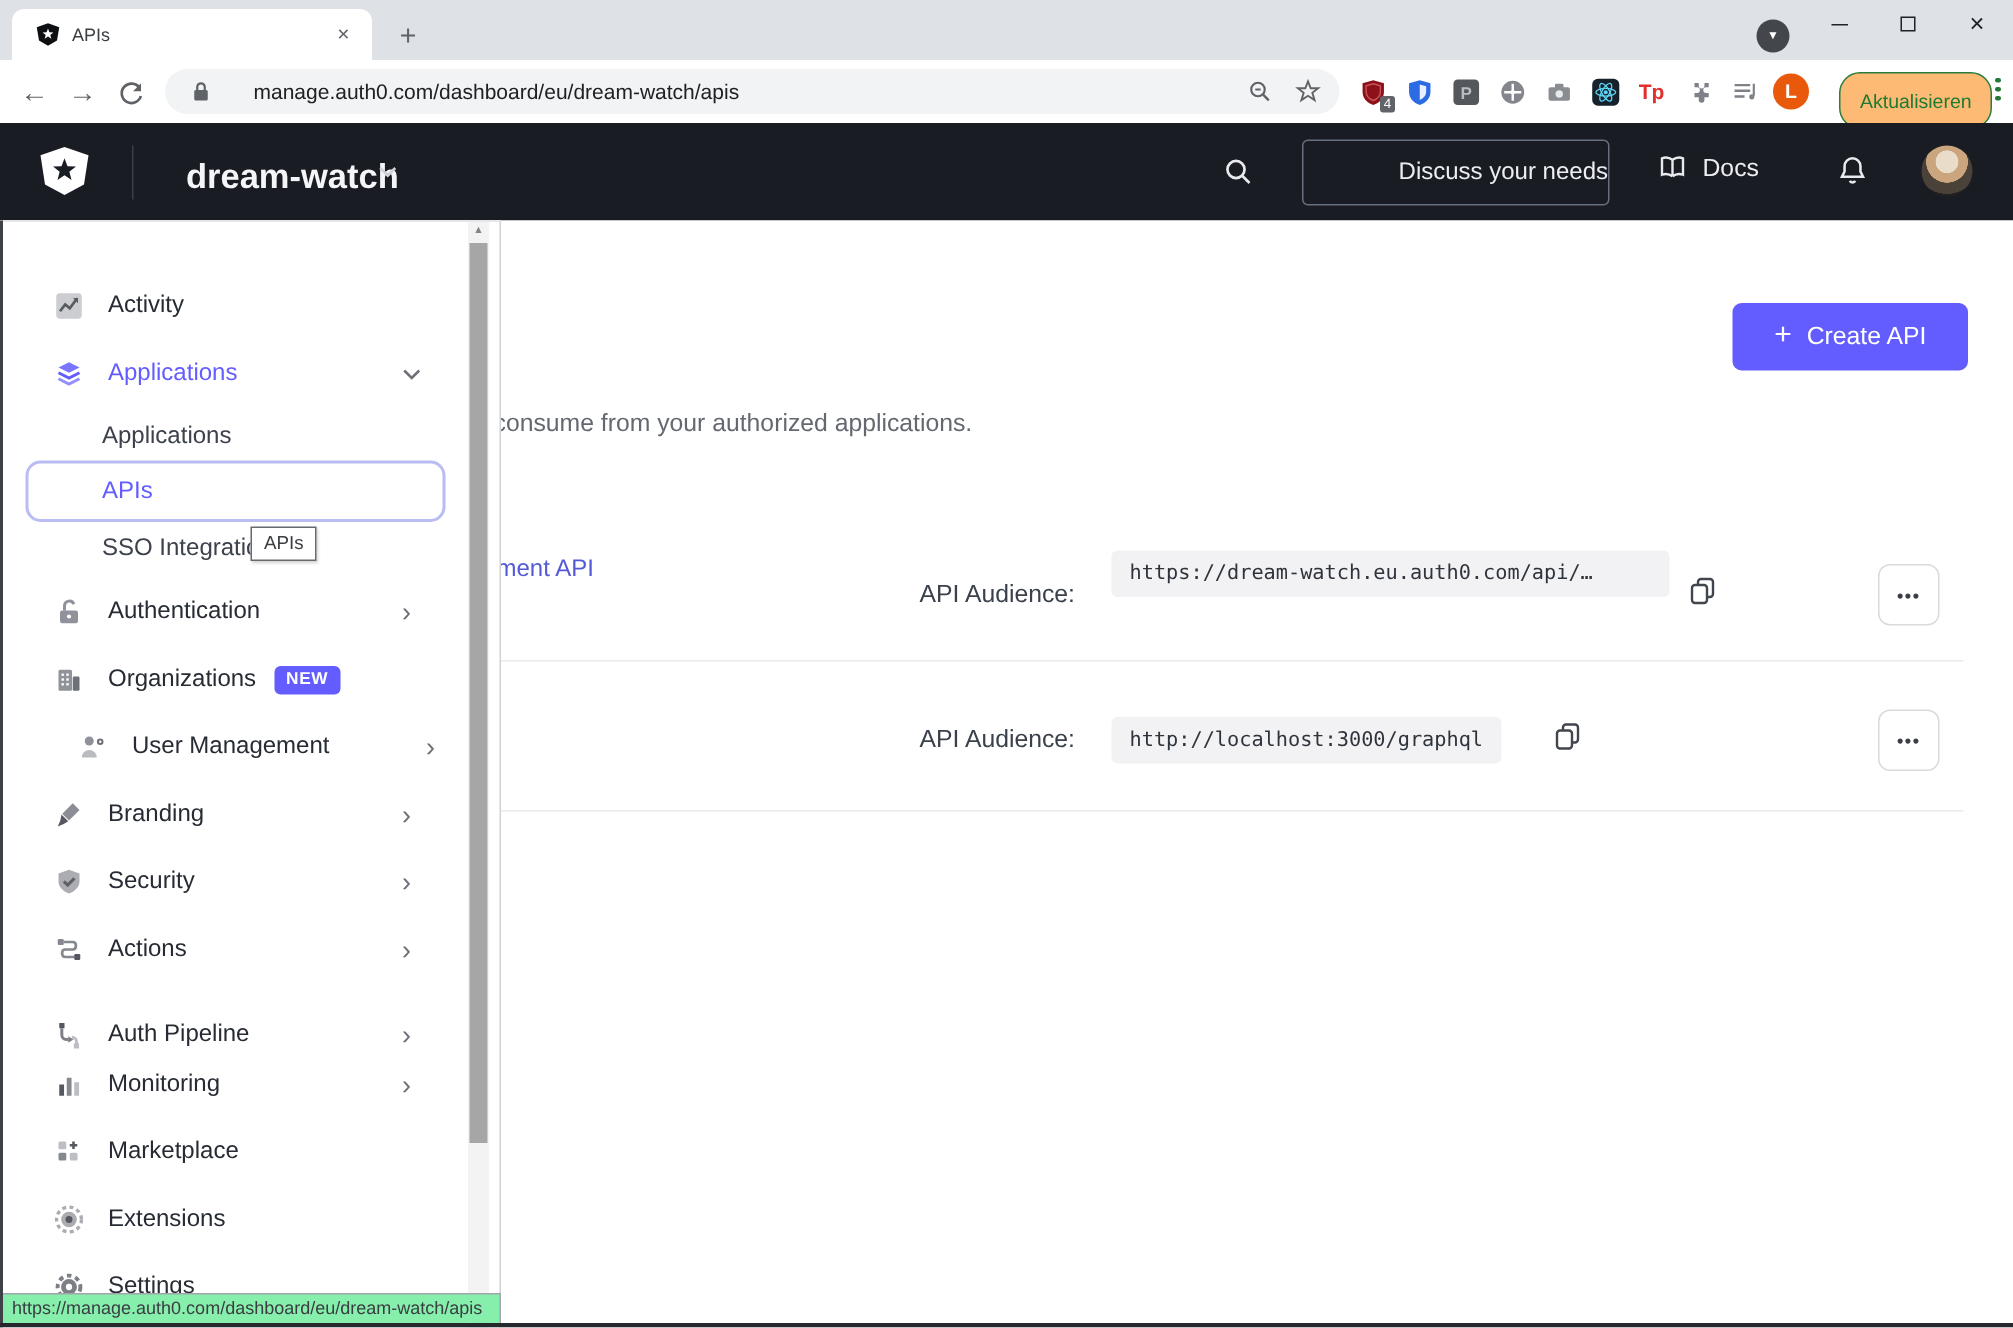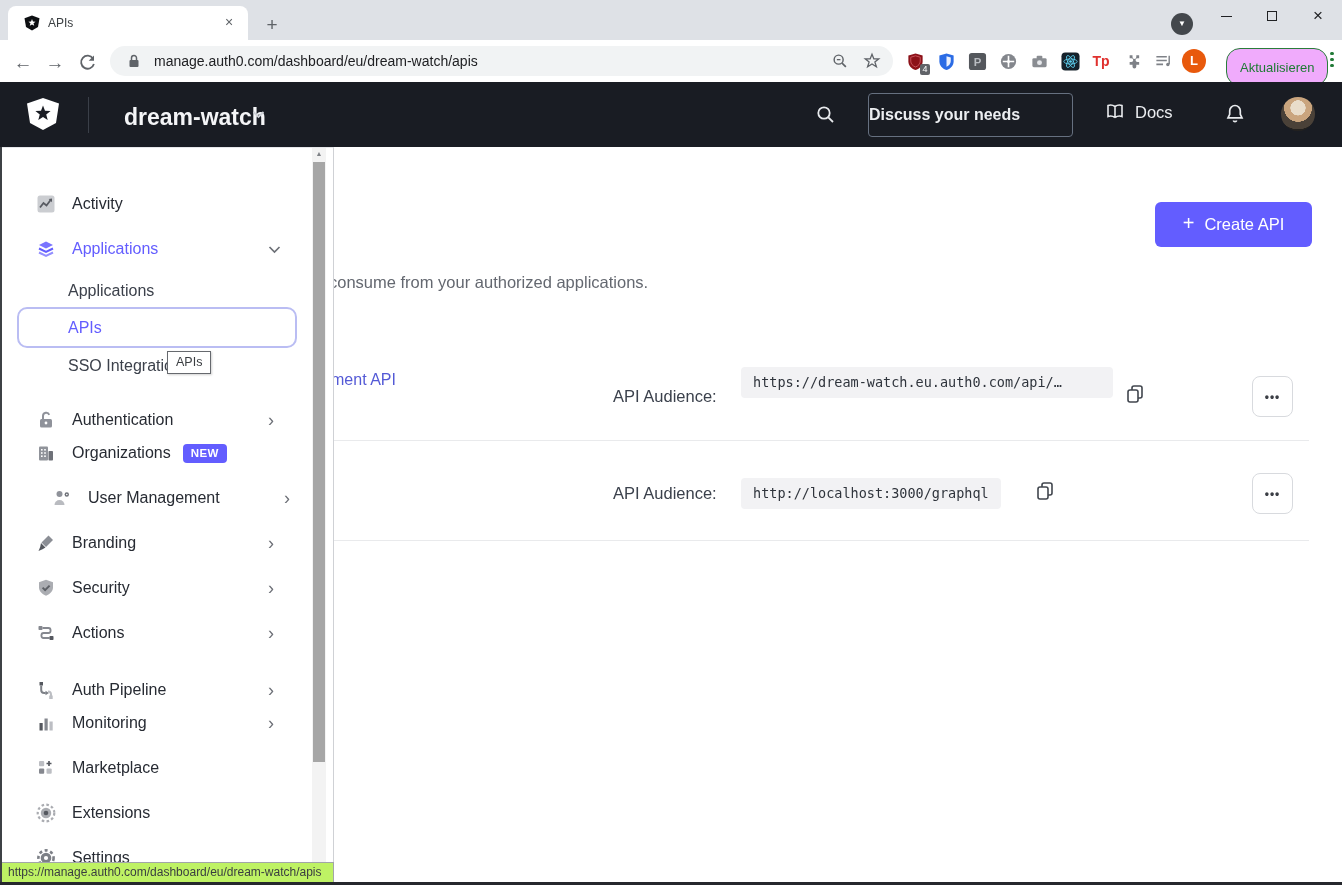--- a/index.html
+++ b/index.html
@@ -24,43 +24,43 @@
   .min-glyph { width:11px; border-top:1.4px solid #202124; display:block; }
   .max-glyph { width:10px; height:10px; border:1.2px solid #202124; display:block; }
 
   
   .toolbar { position:absolute; left:0; top:40px; width:1342px; height:42px; background:#fff; }
   .navbtn { position:absolute; top:9px; width:26px; height:26px; display:flex; align-items:center; justify-content:center; }
   .navbtn.back { left:10px; } .navbtn.fwd { left:42px; } .navbtn.reload { left:74px; }
   .nav-glyph { font-size:19px; color:#5f6368; line-height:1; }
   .addressbar { position:absolute; left:110px; top:6px; width:783px; height:30px; background:#f1f3f4;
     border-radius:15px; display:flex; align-items:center; padding-left:16px; }
-  .url-text { font-size:14px; color:#202124; margin-left:12px; }
+  .url-text { font-size:14px; color:#202124; margin-left:27px; }
   .addr-right { position:absolute; top:6px; display:flex; }
   .ext-icons { position:absolute; left:903px; top:0; height:42px; display:flex; align-items:center; gap:7px; }
   .ext { position:relative; width:24px; height:24px; display:flex; align-items:center; justify-content:center; }
   .ext-badge { position:absolute; right:-3px; bottom:-2px; background:#606368; color:#fff; font-size:9px;
     line-height:11px; padding:0 2.5px; border-radius:2px; }
   .tp-label { color:#e0312e; font-weight:bold; font-size:14px; }
   .profile-dot { width:24px; height:24px; border-radius:50%; background:#e8590c; color:#fff; font-size:13px;
     font-weight:bold; text-align:center; line-height:24px; }
   .update-btn { position:absolute; left:1226px; top:8px; height:38px; padding:0 13px; border-radius:14px;
-    border:1px solid #2a7d3b; color:#1d7a33; font-size:13px; background:#f0abfc; line-height:25px; }
+    border:1px solid #2a7d3b; color:#1d7a33; font-size:13px; background:#fdba74; line-height:25px; }
   .menu-dots { position:absolute; left:1329px; top:9px; width:6px; }
   .menu-dots i { display:block; width:3.5px; height:3.5px; border-radius:50%; background:#217a37; margin:2.5px auto; }
 
   
   .appheader { position:absolute; left:0; top:82px; width:1342px; height:65px; background:#191c23; }
   .a0-logo { position:absolute; left:26px; top:15px; }
   .hdr-divider { position:absolute; left:88px; top:15px; width:1px; height:36px; background:#3a3f48; }
   .tenant { position:absolute; left:124px; top:22px; font-size:23px; font-weight:bold; color:#f4f5f7; }
   .tenant-caret { position:absolute; left:252px; top:29px; }
   .hdr-search { position:absolute; left:815px; top:22px; width:21px; height:21px; }
   .discuss-btn { position:absolute; left:868px; top:11px; width:205px; height:44px; border:1px solid #667080;
-    border-radius:4px; color:#eceef1; font-size:16px; text-align:left; line-height:42px; background:transparent;font-weight:bold; }
+    border-radius:4px; color:#eceef1; font-size:16px; text-align:right; line-height:42px; background:transparent; }
   .docs { position:absolute; left:1104px; top:20px; display:flex; align-items:center; gap:9px;
     color:#eceef1; font-size:16.5px; }
   .hdr-bell { position:absolute; left:1224px; top:21px; }
   .hdr-avatar { position:absolute; left:1281px; top:15px; width:34px; height:34px; border-radius:50%;
     background:radial-gradient(circle at 50% 32%, #e9ddca 0 26%, #caa57e 27% 48%, #4a4138 49% 74%, #23211f 75% 100%); }
 
   
   .content { position:absolute; left:0; top:147px; width:1342px; height:738px; background:#fff; }
   .left-edge { position:absolute; left:0; top:0; width:2px; height:100%; background:#3e4145; z-index:9; }
 
@@ -101,21 +101,21 @@
     letter-spacing:.4px; border-radius:4px; padding:3.5px 8px; }
   .focus-ring { position:absolute; left:17px; top:159px; width:280px; height:41px; border:2px solid #babdf3;
     border-radius:10px; background:#fff; }
   .tooltip { position:absolute; left:167px; top:203px; background:#fff; border:1px solid #66696e;
     padding:3px 8px 4px; font-size:12.5px; color:#3a3d41; z-index:12; box-shadow:1px 1px 2px rgba(0,0,0,.18); }
   .sb-scroll { position:absolute; right:7px; top:0; width:14px; height:738px; background:#f3f3f3; }
   .sb-arrow { position:absolute; top:2px; left:0; width:14px; text-align:center; font-size:7px; color:#7f8287; }
   .sb-thumb { position:absolute; left:1px; top:14px; width:12px; height:600px; background:#a6a6a6; }
 
   
-  .statusbar { position:absolute; left:0; bottom:3px; width:334px; height:20px; background:#bef264;
+  .statusbar { position:absolute; left:0; bottom:3px; width:334px; height:20px; background:#86efac;
     border-top:1px solid #a2a5a9; border-right:1px solid #a2a5a9; font-size:12px; color:#3a3d41;
     padding:2px 8px; z-index:8; white-space:nowrap; overflow:hidden; }
 </style>
 </head>
 <body>
 
 <div class="window">
 
   <div class="titlebar">
     <div class="tab">
@@ -332,21 +332,21 @@
 
       <div class="focus-ring"></div>
       <div class="nav-row" style="top:161px; height:38px;">
         <span class="sub-label accent" style="margin-left:32px;">APIs</span>
       </div>
 
       <div class="nav-row" style="top:199px; height:38px;">
         <span class="sub-label" style="margin-left:32px;">SSO Integrations</span>
       </div>
 
-      <div class="nav-row" style="top:250px;">
+      <div class="nav-row" style="top:238px;">
         <span class="nav-ico">
           <svg width="20" height="20" viewBox="0 0 20 20">
               <rect x="4" y="9" width="12" height="8.5" rx="1.5" fill="#8f929a"></rect>
               <path d="M7 9V5.8a3.2 3.2 0 0 1 6.2-1" fill="none" stroke="#8f929a" stroke-width="2"></path>
               <circle cx="10" cy="13" r="1.4" fill="#fff"></circle>
             </svg>
         </span>
         <span class="nav-label">Authentication</span>
         <span class="chev">›</span>
       </div>

